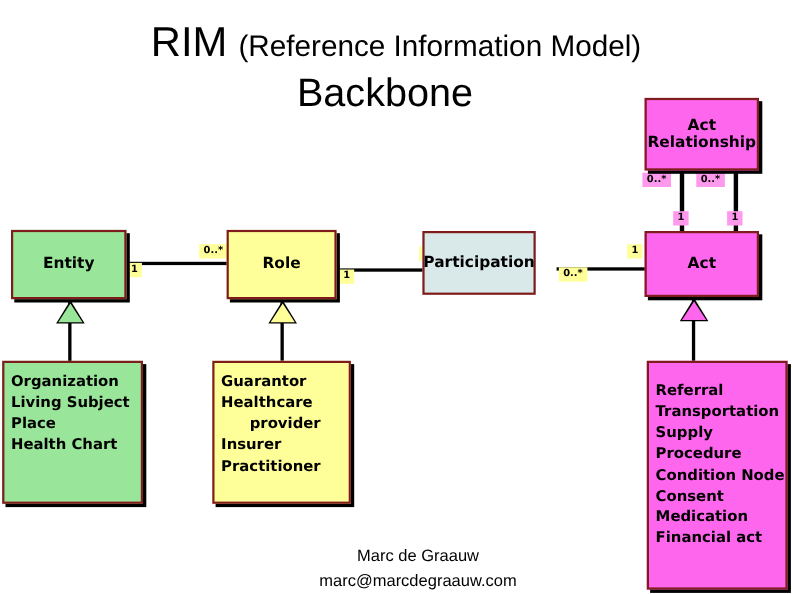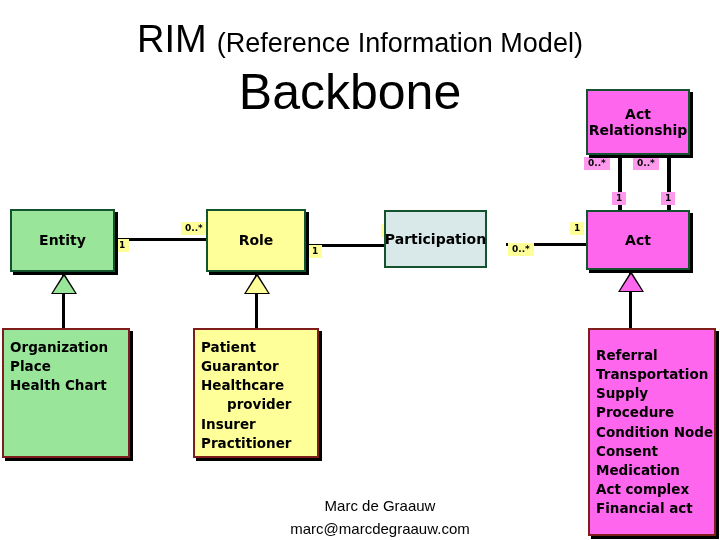--- a/index.html
+++ b/index.html
@@ -37,28 +37,28 @@
     color: #000000;
     margin-left: 10px;
   }
   .title-backbone {
     position: absolute;
     left: 0;
     top: 63px;
     width: 700px;
     text-align: center;
     font-family: "Liberation Sans", sans-serif;
-    font-size: 50px;
+    font-size: 36px;
     color: #000000;
   }
 
   
   .cbox {
     position: absolute;
-    border: 2px solid #14532d;
+    border: 2px solid #7f1d1d;
     box-sizing: border-box;
     display: flex;
     align-items: center;
     justify-content: center;
     text-align: center;
     font-family: "DejaVu Sans", sans-serif;
     font-weight: bold;
     font-size: 14px;
     color: #000000;
     line-height: 1.15;
@@ -208,42 +208,41 @@
   <div class="mult y" style="left:508px; top:243px;">0..*</div>
   <div class="mult y" style="left:570px; top:222px;">1</div>
 
   <div class="mult p" style="left:584px; top:157px;">0..*</div>
   <div class="mult p" style="left:633px; top:157px;">0..*</div>
   <div class="mult p" style="left:612px; top:192px;">1</div>
   <div class="mult p" style="left:661px; top:192px;">1</div>
 
   <div class="listbox" style="left:2px; top:328px; width:128px; height:130px; background:#99e599;">
     <div class="ln">Organization</div>
+    <div class="ln">Living Subject</div>
     <div class="ln">Place</div>
     <div class="ln">Health Chart</div>
   </div>
 
   <div class="listbox" style="left:193px; top:328px; width:126px; height:130px; background:#ffff99;">
-    <div class="ln">Patient</div>
     <div class="ln">Guarantor</div>
     <div class="ln">Healthcare</div>
     <div class="ln indent">provider</div>
     <div class="ln">Insurer</div>
     <div class="ln">Practitioner</div>
   </div>
 
   <div class="listbox" style="left:588px; top:328px; width:128px; height:208px; background:#ff66ee; padding-top:16px;">
     <div class="ln">Referral</div>
     <div class="ln">Transportation</div>
     <div class="ln">Supply</div>
     <div class="ln">Procedure</div>
     <div class="ln">Condition Node</div>
     <div class="ln">Consent</div>
     <div class="ln">Medication</div>
-    <div class="ln">Act complex</div>
     <div class="ln">Financial act</div>
   </div>
 
   <div class="credit" style="left:280px; top:495px; width:200px;">
     <div>Marc de Graauw</div>
     <div>marc@marcdegraauw.com</div>
   </div>
 
 </div>
 

